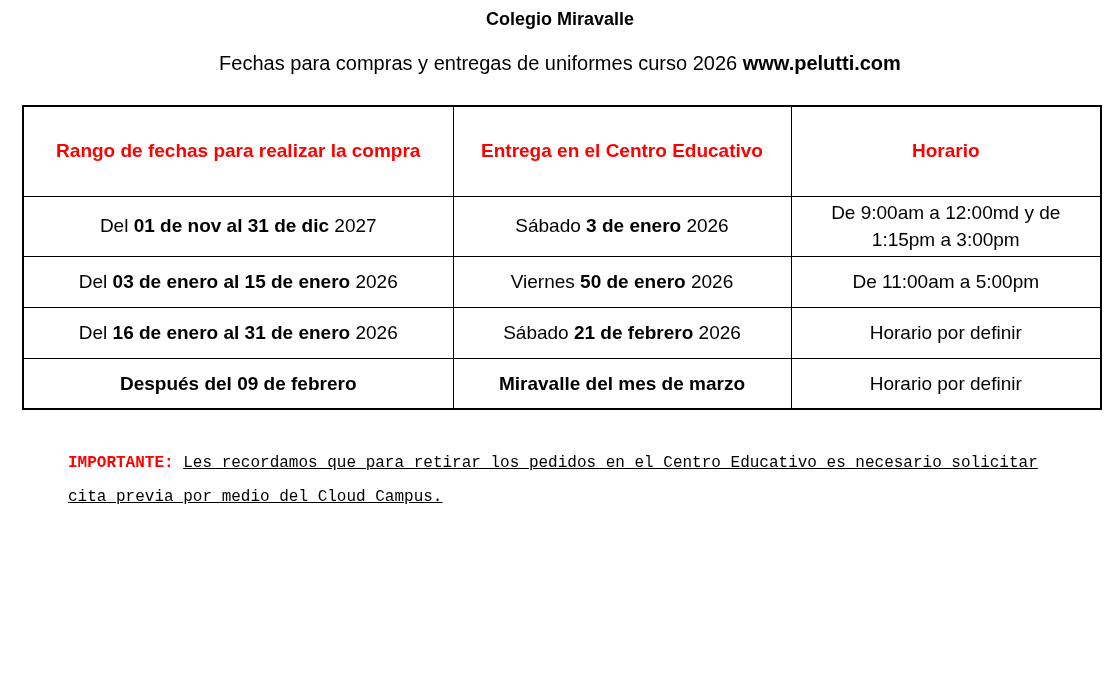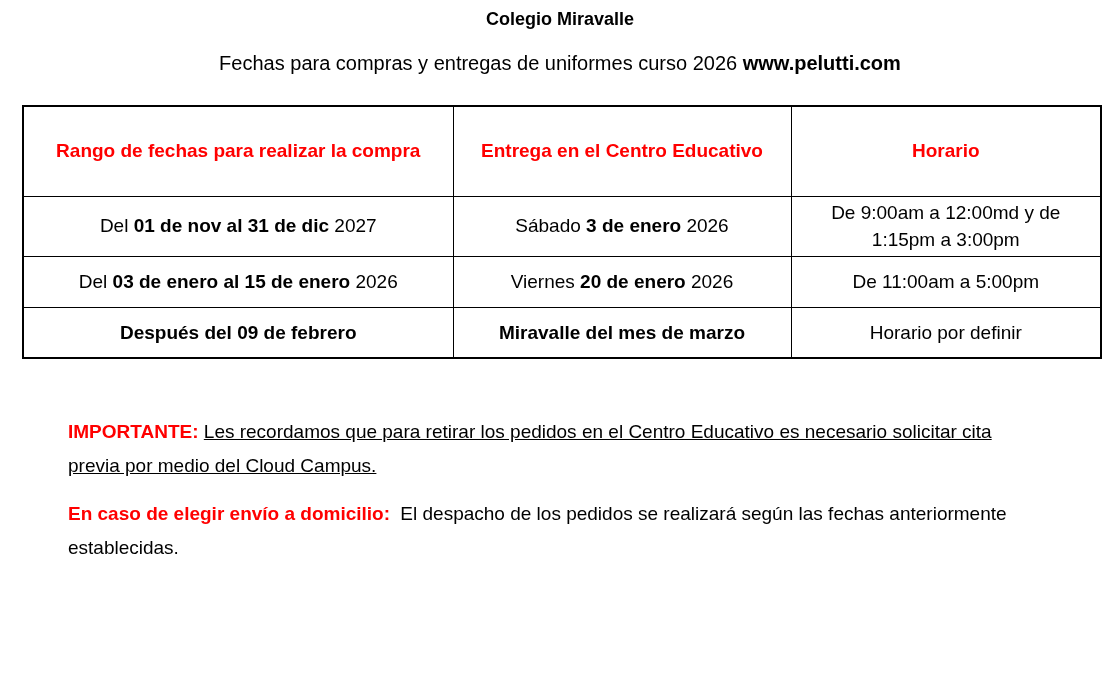--- a/index.html
+++ b/index.html
@@ -47,23 +47,24 @@
     height: 90px;
     color: var(--accent-red, #FF0000);
     font-weight: bold;
   }
   table.schedule td { height: 51px; font-weight: normal; }
   td b, .b { font-weight: bold; }
   td.allbold { font-weight: bold; }
   .narrow { display: inline-block; max-width: 252px; }
 
   .notes {
-    margin: 56px 80px 0 68px;
-    font-size: 19px;
+    margin: 36px 80px 0 68px;
+    font-size: 16px;
     line-height: 34px;
+    font-family: Liberation Mono, monospace;
   }
   .note { margin-bottom: 14px; }
   .lead {
     color: var(--accent-red, #FF0000);
     font-weight: bold;
   }
   .underlined { text-decoration: underline; }
   .gap { margin-left: 5px; }
 </style>
 </head>
@@ -89,29 +90,33 @@
       </tr>
     </thead>
     <tbody>
       <tr>
         <td><span>Del </span><b>01 de nov al 31 de dic</b><span> 2027</span></td>
         <td><span>Sábado </span><b>3 de enero</b><span> 2026</span></td>
         <td><span class="narrow">De 9:00am a 12:00md y de 1:15pm a 3:00pm</span></td>
       </tr>
       <tr>
         <td><span>Del </span><b>03 de enero al 15 de enero</b><span> 2026</span></td>
-        <td><span>Viernes </span><b>20 de enero</b><span> 2026</span></td>
+        <td><span>Viernes </span><b>50 de enero</b><span> 2026</span></td>
         <td><span>De 11:00am a 5:00pm</span></td>
+      </tr>
+      <tr>
+        <td><span>Del </span><b>16 de enero al 31 de enero</b><span> 2026</span></td>
+        <td><span>Sábado </span><b>21 de febrero</b><span> 2026</span></td>
+        <td><span>Horario por definir</span></td>
       </tr>
       <tr>
         <td class="allbold"><span></span><b>Después del 09 de febrero</b><span></span></td>
         <td class="allbold"><span></span><b>Miravalle del mes de marzo</b><span></span></td>
         <td><span>Horario por definir</span></td>
       </tr>
     </tbody>
   </table>
 
   <div class="notes">
     <p class="note"><span class="lead">IMPORTANTE:</span> <span class="underlined">Les recordamos que para retirar los pedidos en el Centro Educativo es necesario solicitar cita previa por medio del Cloud Campus.</span></p>
-    <p class="note"><span class="lead">En caso de elegir envío a domicilio:</span> <span class="gap">El despacho de los pedidos se realizará según las fechas anteriormente establecidas.</span></p>
   </div>
 
 </div>
 
 </body></html>

